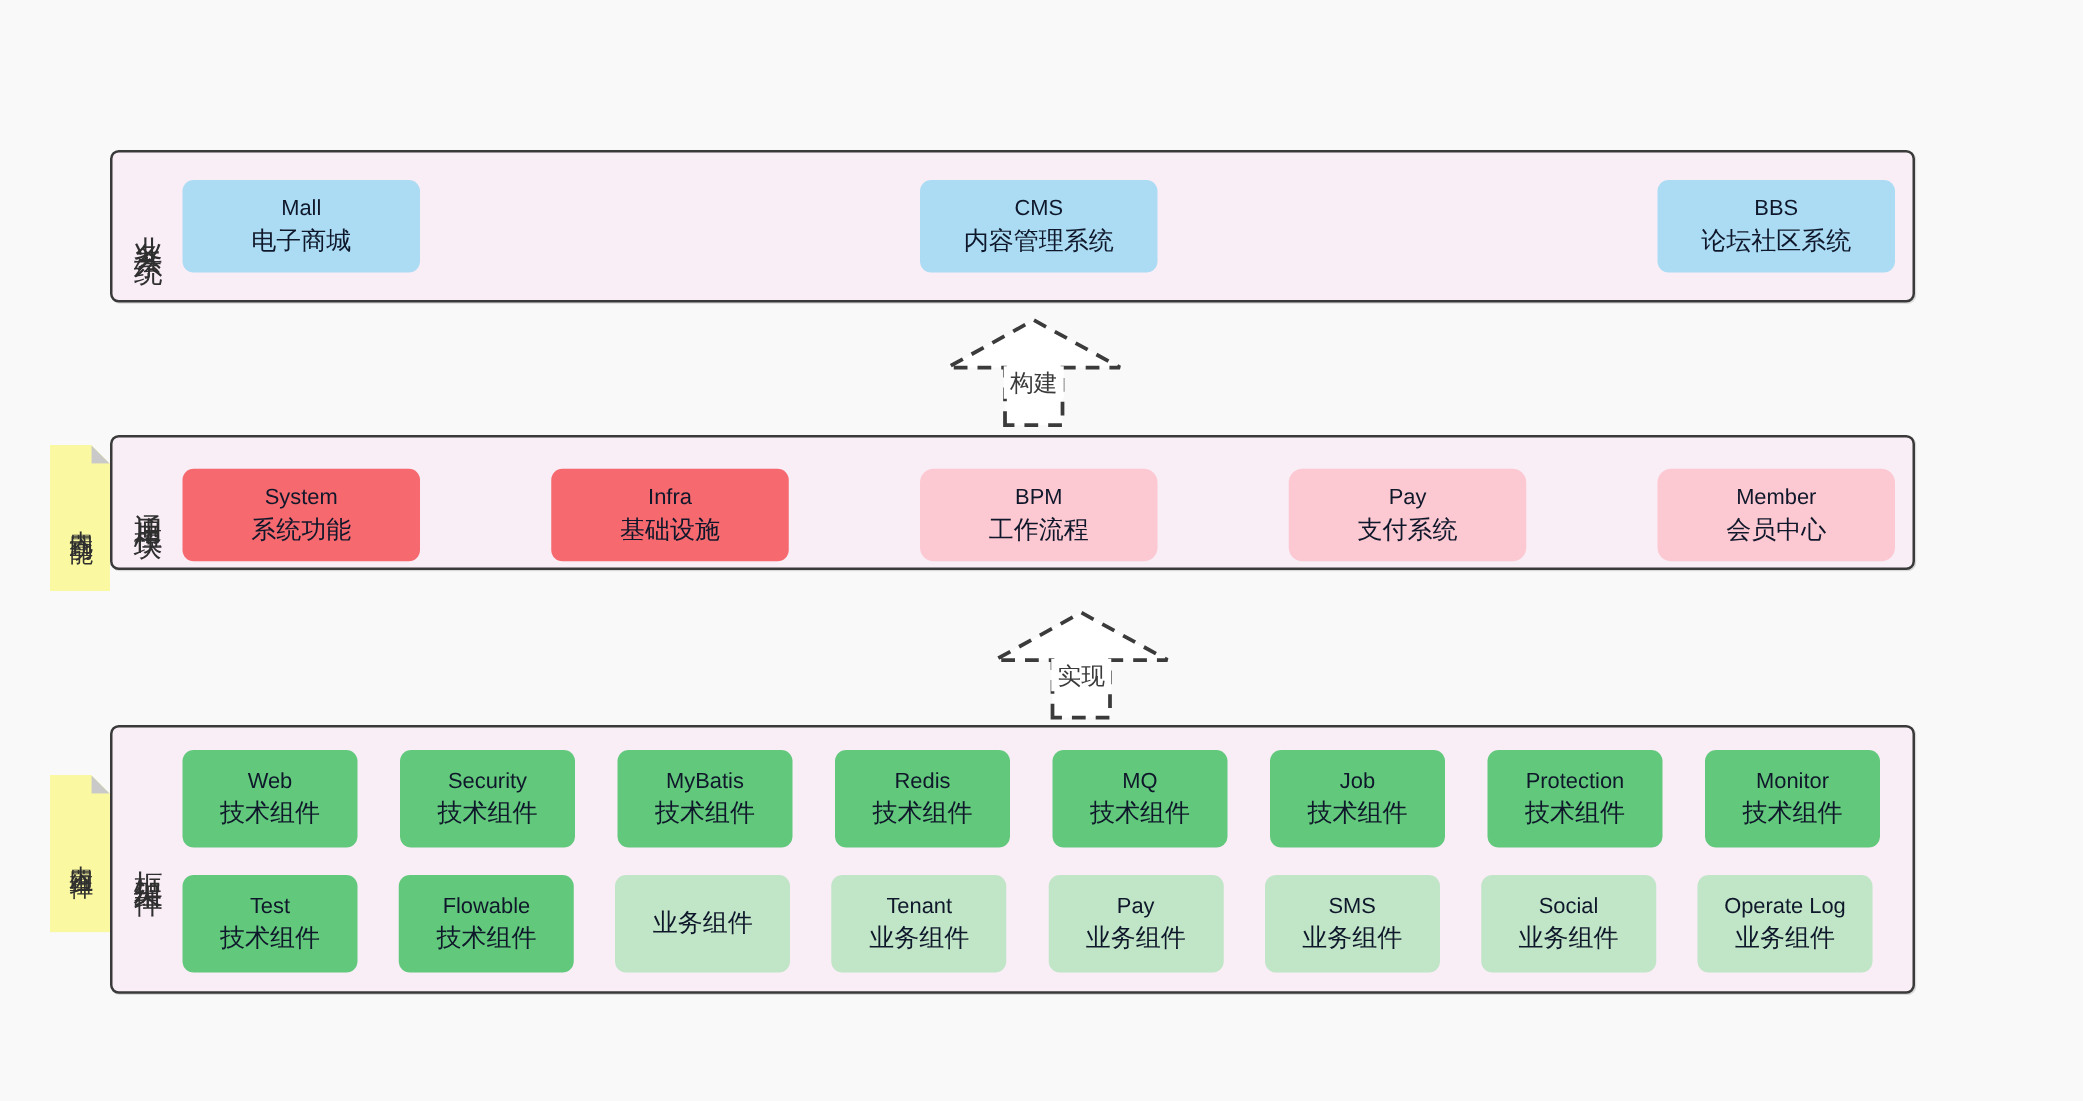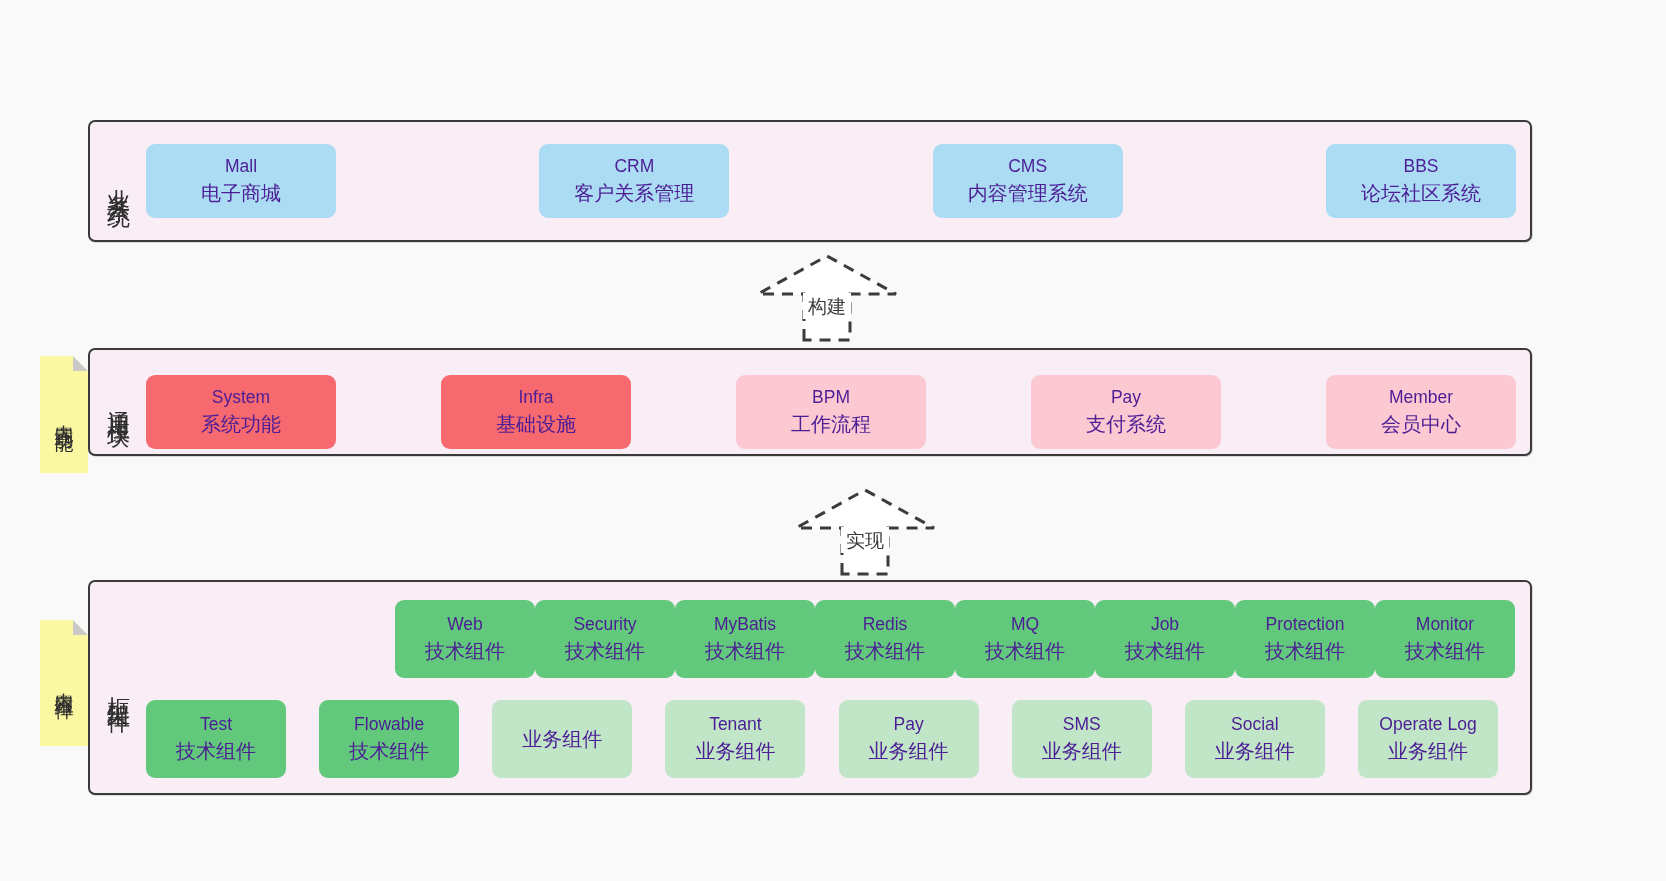--- a/index.html
+++ b/index.html
@@ -21,33 +21,33 @@
     position:absolute; left:14px; top:50%; transform:translateY(-50%);
     writing-mode:vertical-lr; text-orientation:upright;
     font-size:23px; letter-spacing:5px; color:#2f2f2f; white-space:nowrap;
   }
   
   .row {
     position:absolute; display:flex; justify-content:space-between; align-items:center;
   }
   #panel-business .row  { left:56px; right:14px; top:22px; }
   #panel-modules .row   { left:56px; right:14px; top:25px; }
-  #panel-components .row1 { left:56px; right:15px; top:18px;justify-content:flex-end; }
+  #panel-components .row1 { left:56px; right:26px; top:18px; }
   #panel-components .row2 { left:56px; right:32px; top:118px; }
   .card {
     flex:none; border-radius:9px;
     display:flex; flex-direction:column; justify-content:center; align-items:center;
     text-align:center; font-size:17px; line-height:1.45; padding:2px 6px;
-    box-sizing:border-box; color:#4c1d95;
+    box-sizing:border-box; color:#0f172a;
   }
   .card.wide   { width:190px; height:74px; }
   .card.narrow { width:140px; height:78px; }
   .blue        { background:#abdcf4; }
   .red         { background:#f5696f; }
-  .pink        { background:#fcc9d2; }
+  .pink        { background:#fcc9d2;border-radius:11px; }
   .green       { background:#62c97c; }
   .light-green { background:#c0e5c7; }
   .card-title { font-size:17.5px; }
   .card-sub   { font-size:20px; }
   
   .sticky {
     position:absolute; left:40px; width:48px; background:#fbf8a2;
     clip-path:polygon(0 0, calc(100% - 15px) 0, 100% 15px, 100% 100%, 0 100%);
     display:flex; justify-content:center; align-items:center;
   }
@@ -76,24 +76,20 @@
 <div class="canvas">
 
   <div class="panel" id="panel-business">
     <div class="panel-label">业务系统</div>
     <div class="row">
       <div class="card wide blue">
         <div class="card-title">Mall</div>
         <div class="card-sub">电子商城</div>
       </div>
       <div class="card wide blue">
-        <div class="card-title">CRM</div>
-        <div class="card-sub">客户关系管理</div>
-      </div>
-      <div class="card wide blue">
         <div class="card-title">CMS</div>
         <div class="card-sub">内容管理系统</div>
       </div>
       <div class="card wide blue">
         <div class="card-title">BBS</div>
         <div class="card-sub">论坛社区系统</div>
       </div>
     </div>
   </div>
 

